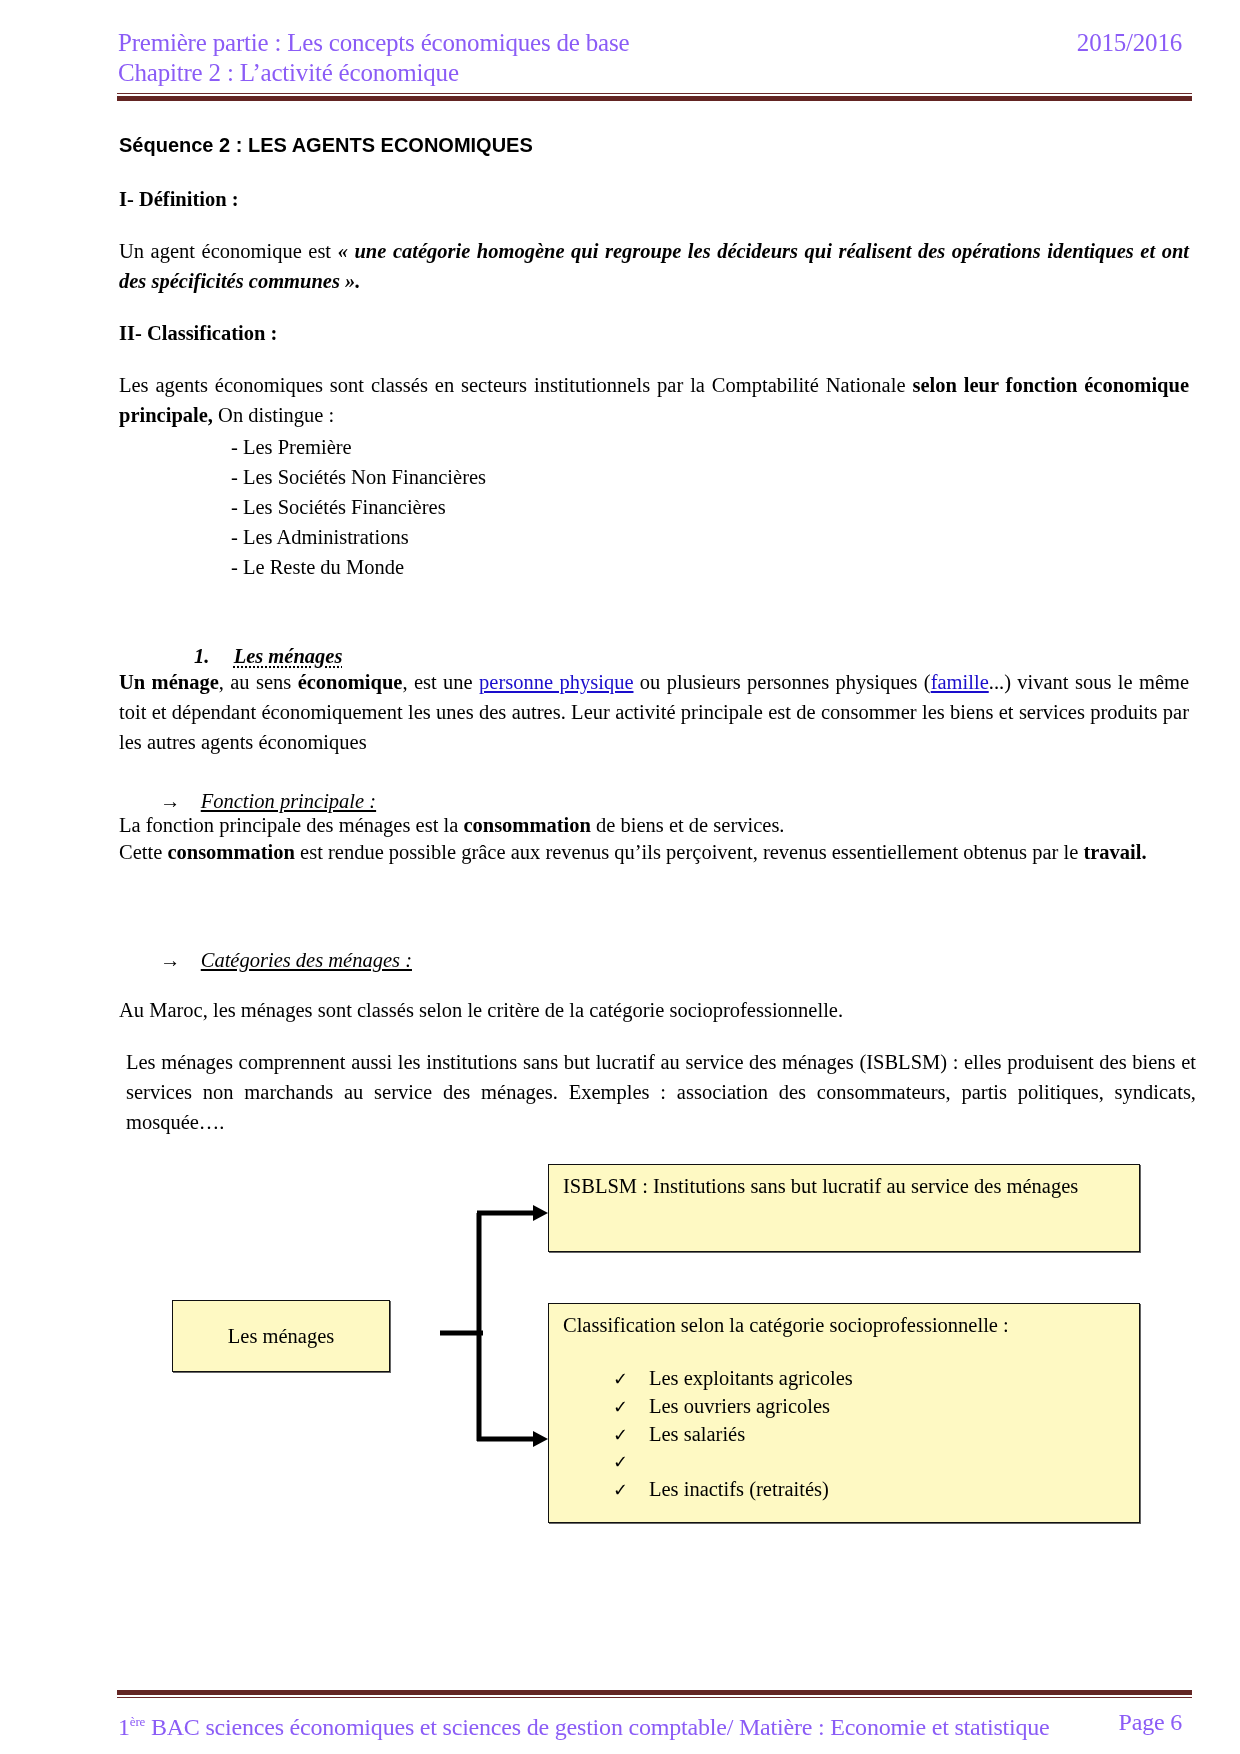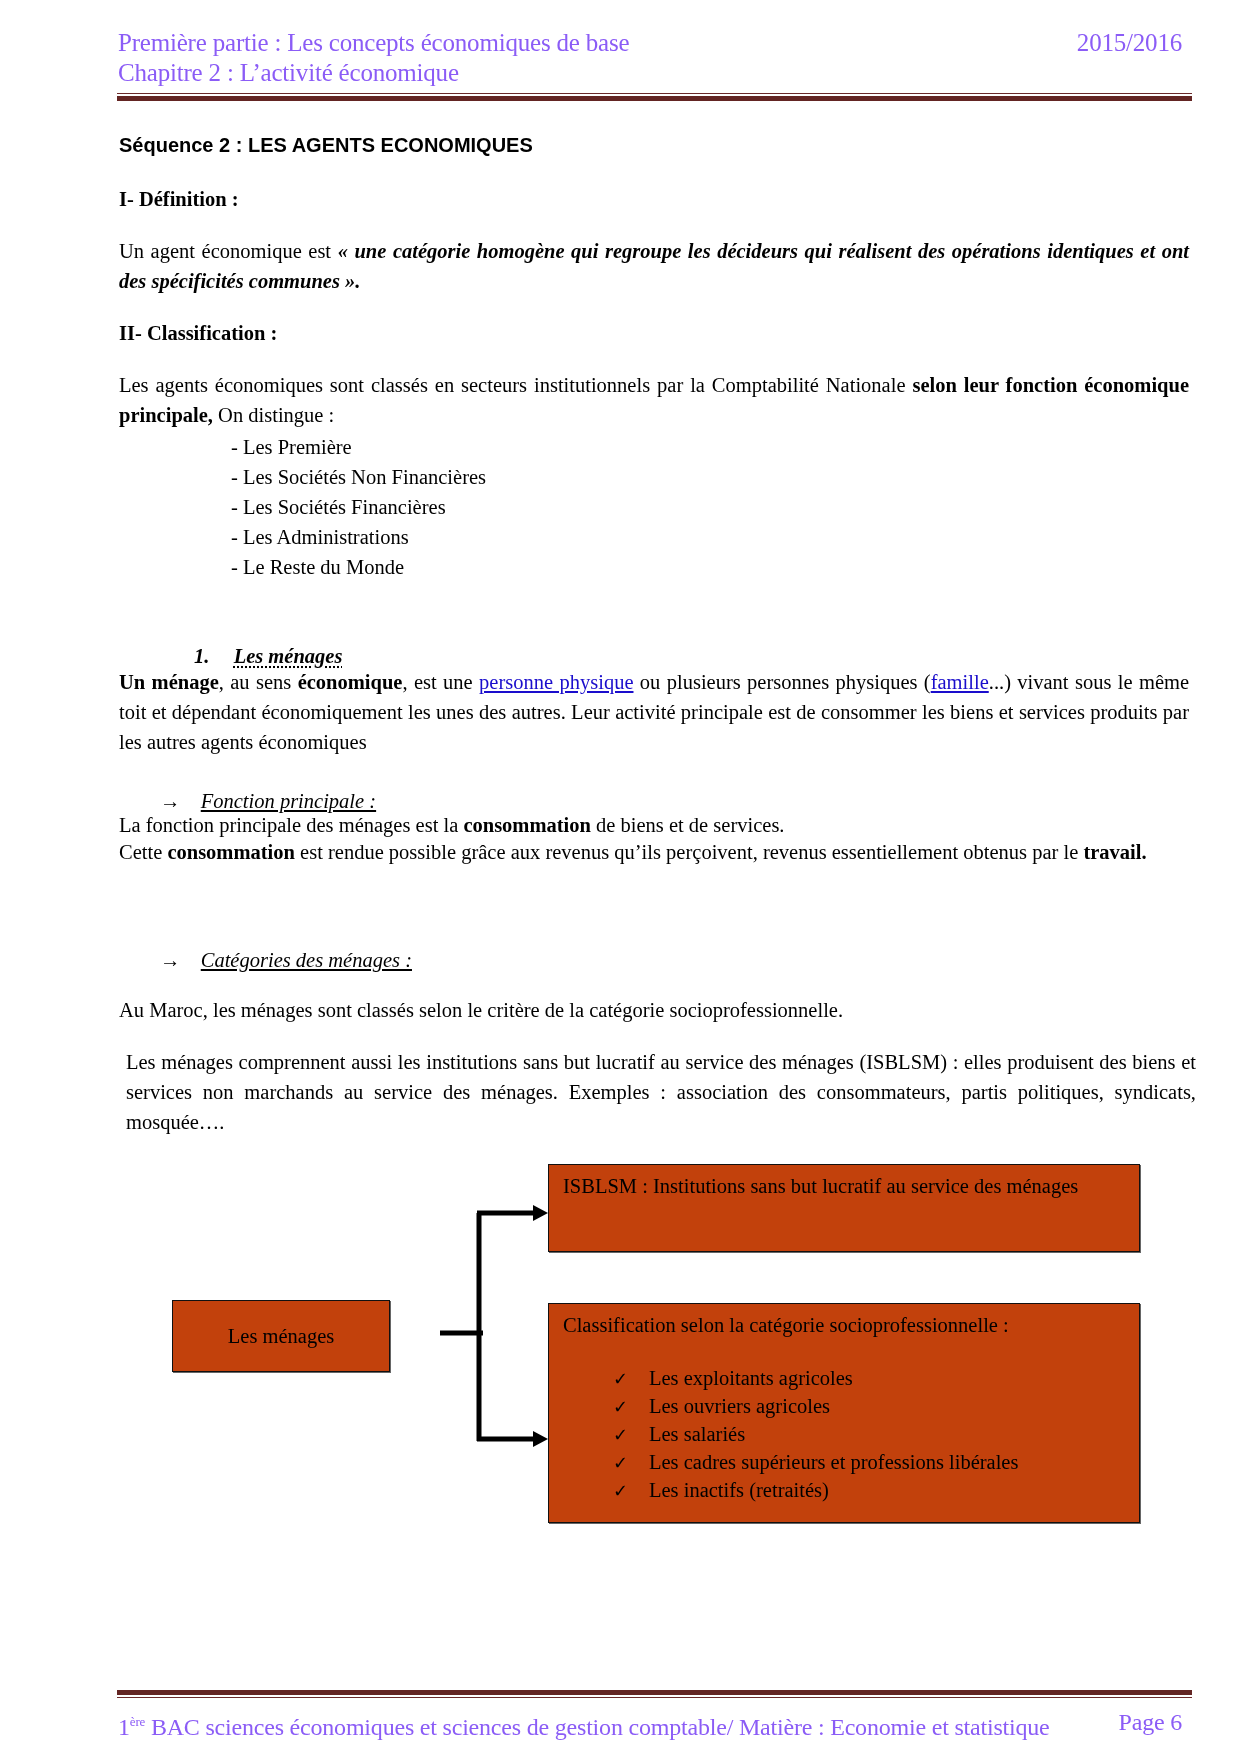--- a/index.html
+++ b/index.html
@@ -10,21 +10,21 @@
   .rule .thin { height: 1px; background: #6b2a2a; }
   .rule .gap { height: 2px; background: #fff; }
   .rule .thick { height: 5px; background: #632523; }
   .tnr { font-family: "Liberation Serif", serif; font-size: 20.5px; line-height: 30px; }
   .title { font-family: "Liberation Sans", sans-serif; font-weight: bold; font-size: 20px; }
   .h2 { font-family: "Liberation Serif", serif; font-weight: bold; font-size: 20.5px; }
   .just { text-align: justify; text-align-last: left; }
   a.lnk { color: #1a0dcc; text-decoration: underline; }
   .sub { font-style: italic; text-decoration: underline; }
   .dotted { text-decoration: underline dotted; text-underline-offset: 3px; }
-  .box { position: absolute; border: 1.5px solid #111; box-shadow: 1px 1px 0 #666; background: #c2410c; font-family: "Liberation Serif", serif; font-size: 20.5px; line-height: 27px; }
+  .box { position: absolute; border: 1.5px solid #111; box-shadow: 1px 1px 0 #666; background: #fef9c3; font-family: "Liberation Serif", serif; font-size: 20.5px; line-height: 27px; }
   .checks { list-style: none; margin: 0; padding: 0; }
   .checks li { display: flex; align-items: baseline; line-height: 27px; }
   .checks .ck { width: 36px; display: inline-block; font-size: 18px; }
   svg.conn { position: absolute; left: 0; top: 0; }
 </style>
 </head>
 <body>
 
 <div class="abs hdr" style="left:118px; top:28px;">
   <div>Première partie : Les concepts économiques de base</div>
@@ -113,21 +113,20 @@
     <li>
         <span class="ck">✓</span>
         <span>Les ouvriers agricoles</span>
       </li>
     <li>
         <span class="ck">✓</span>
         <span>Les salariés</span>
       </li>
     <li>
         <span class="ck">✓</span>
-        <span>Les cadres supérieurs et professions libérales</span>
       </li>
     <li>
         <span class="ck">✓</span>
         <span>Les inactifs (retraités)</span>
       </li>
   </ul>
 </div>
 
 <div class="rule" style="top:1690px;">
   <div class="thick"></div>

